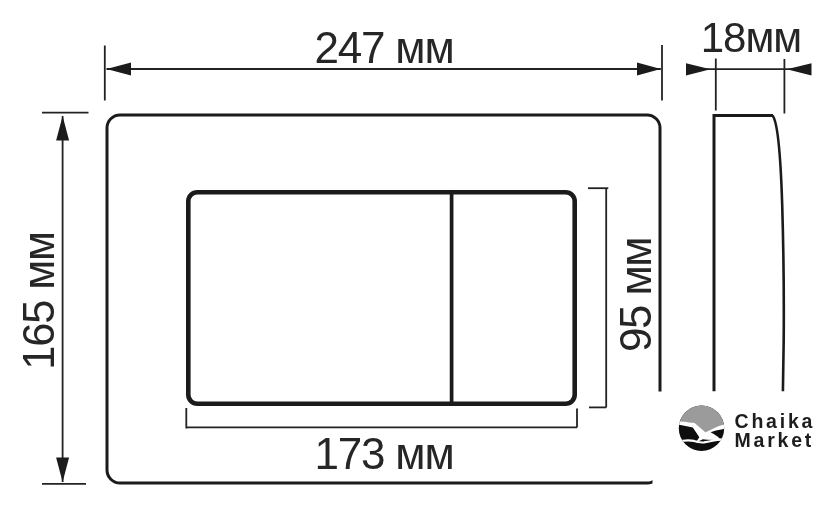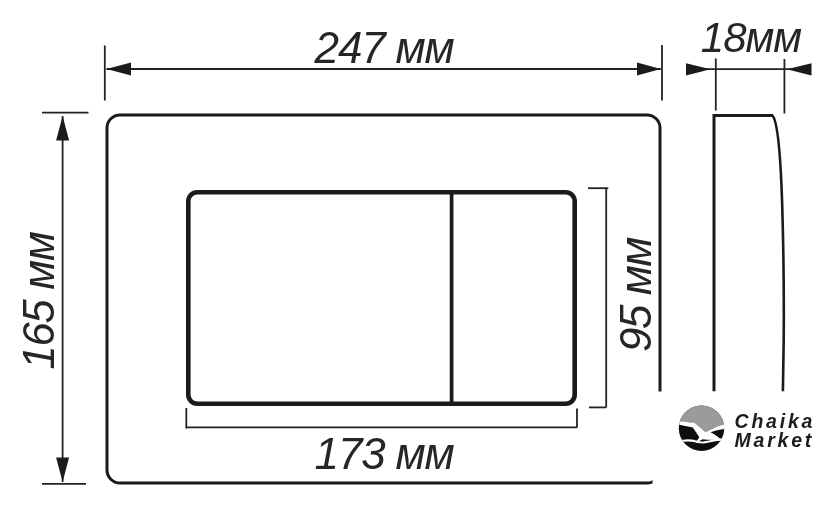--- a/index.html
+++ b/index.html
@@ -1,17 +1,17 @@
 <!DOCTYPE html>
 <html><head>
 <meta charset="utf-8">
 <style>
   html,body{margin:0;padding:0;background:#ffffff;}
   #stage{position:relative;width:840px;height:511px;background:#fff;overflow:hidden;
-         font-family:"Liberation Sans", sans-serif;font-style:italic;}
+         font-family:"Liberation Sans", sans-serif;}
   svg{position:absolute;left:0;top:0;}
   text{font-family:"Liberation Sans", sans-serif;}
 </style>
 </head>
 <body>
 <div id="stage">
 <svg width="840" height="511" viewBox="0 0 840 511">
 
   <rect x="107" y="115" width="553" height="368" rx="13" ry="13" fill="none" stroke="#1b1b1b" stroke-width="3"></rect>
 

